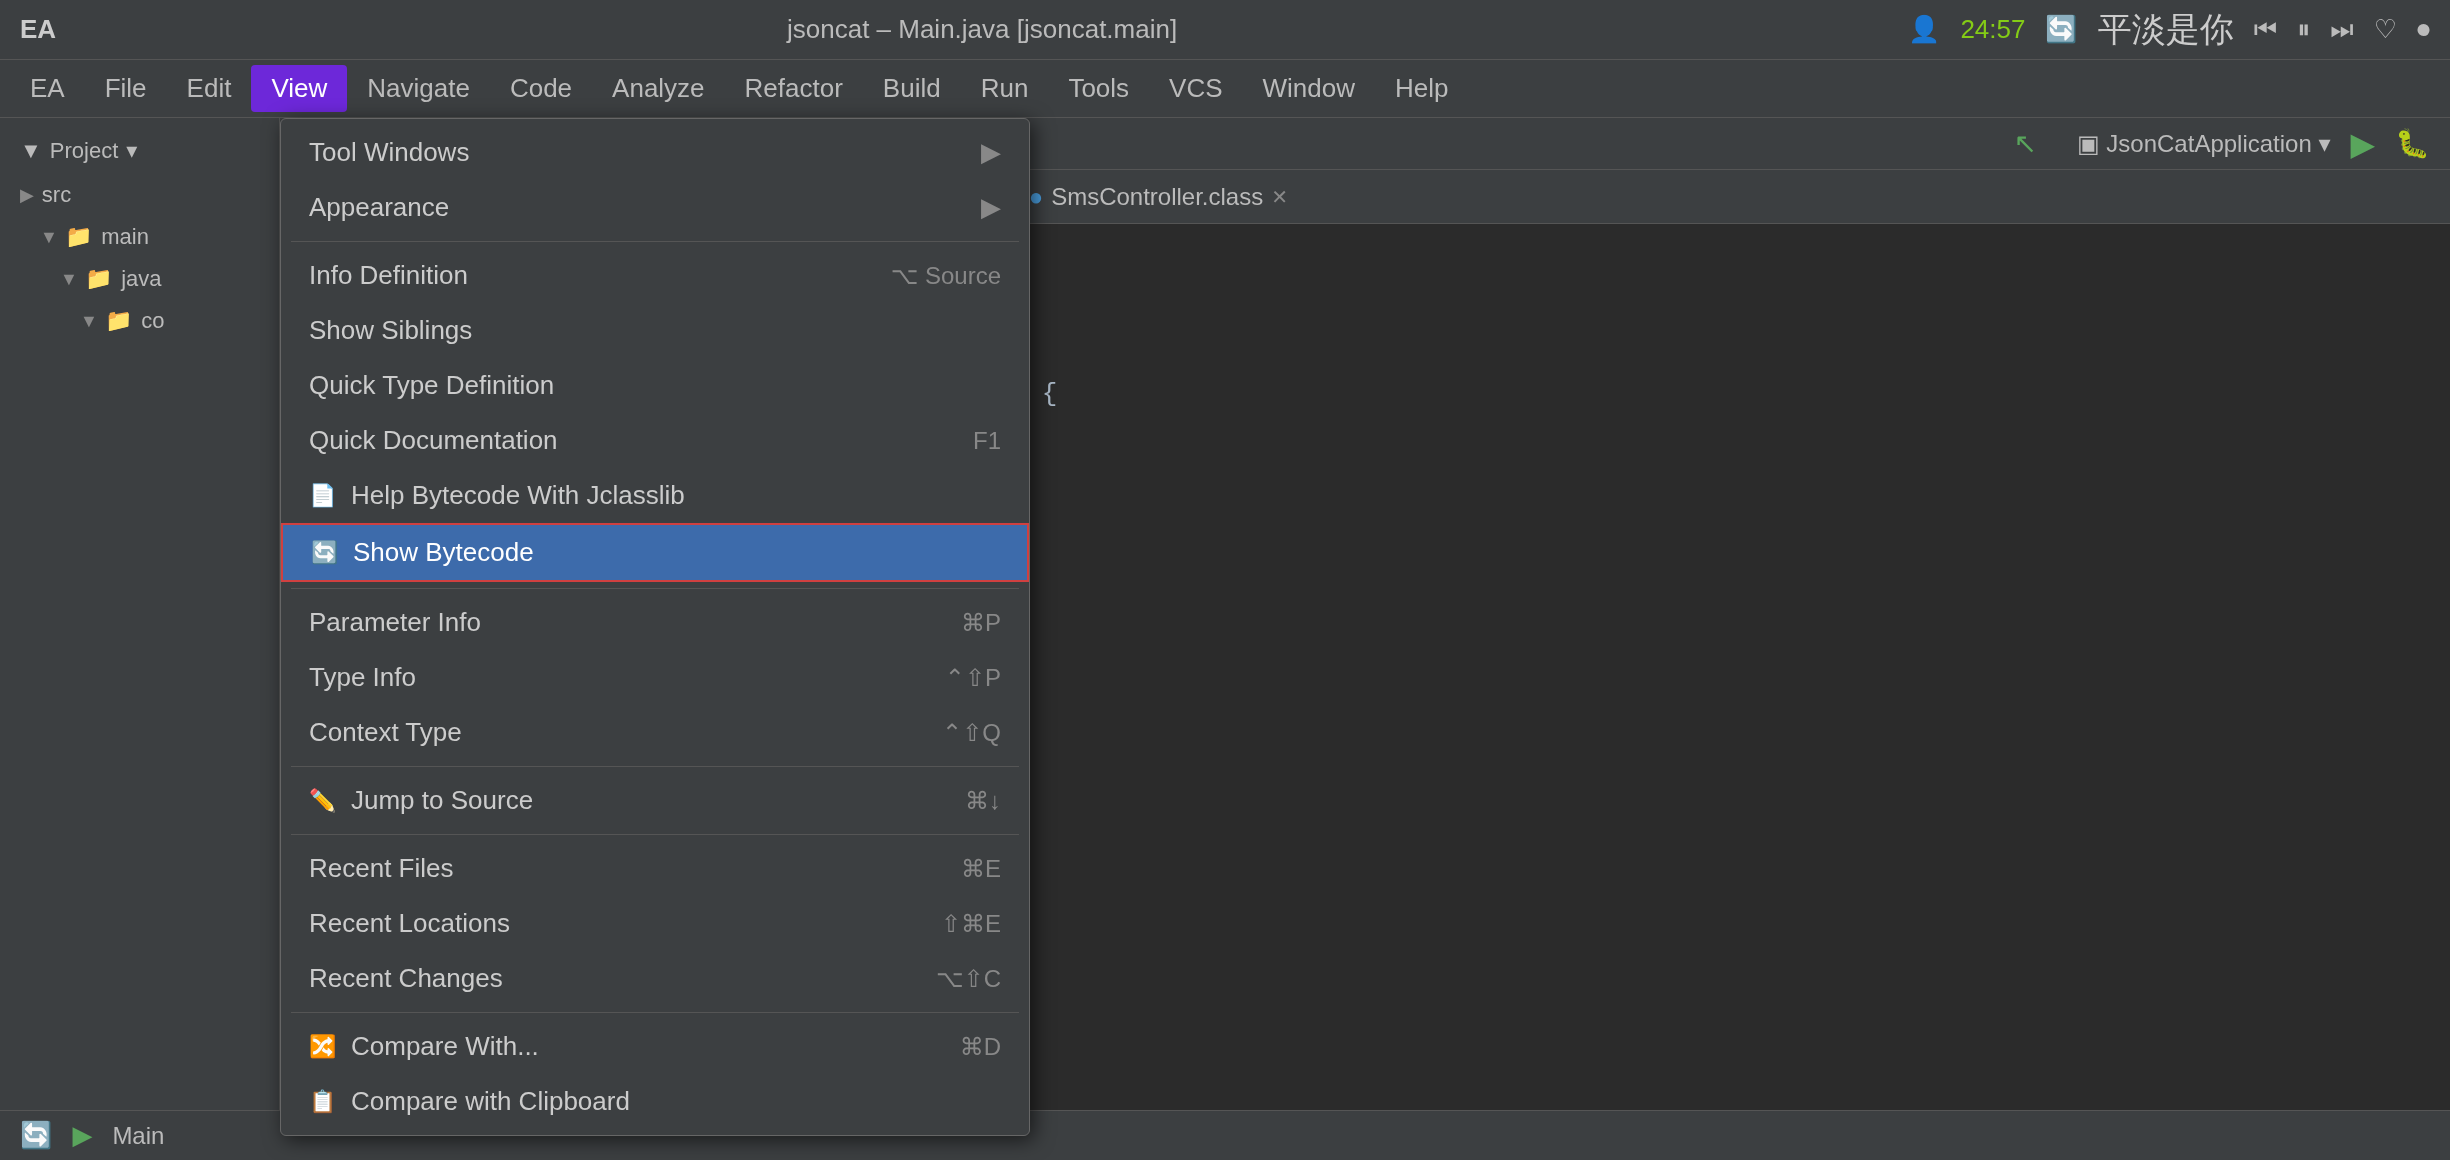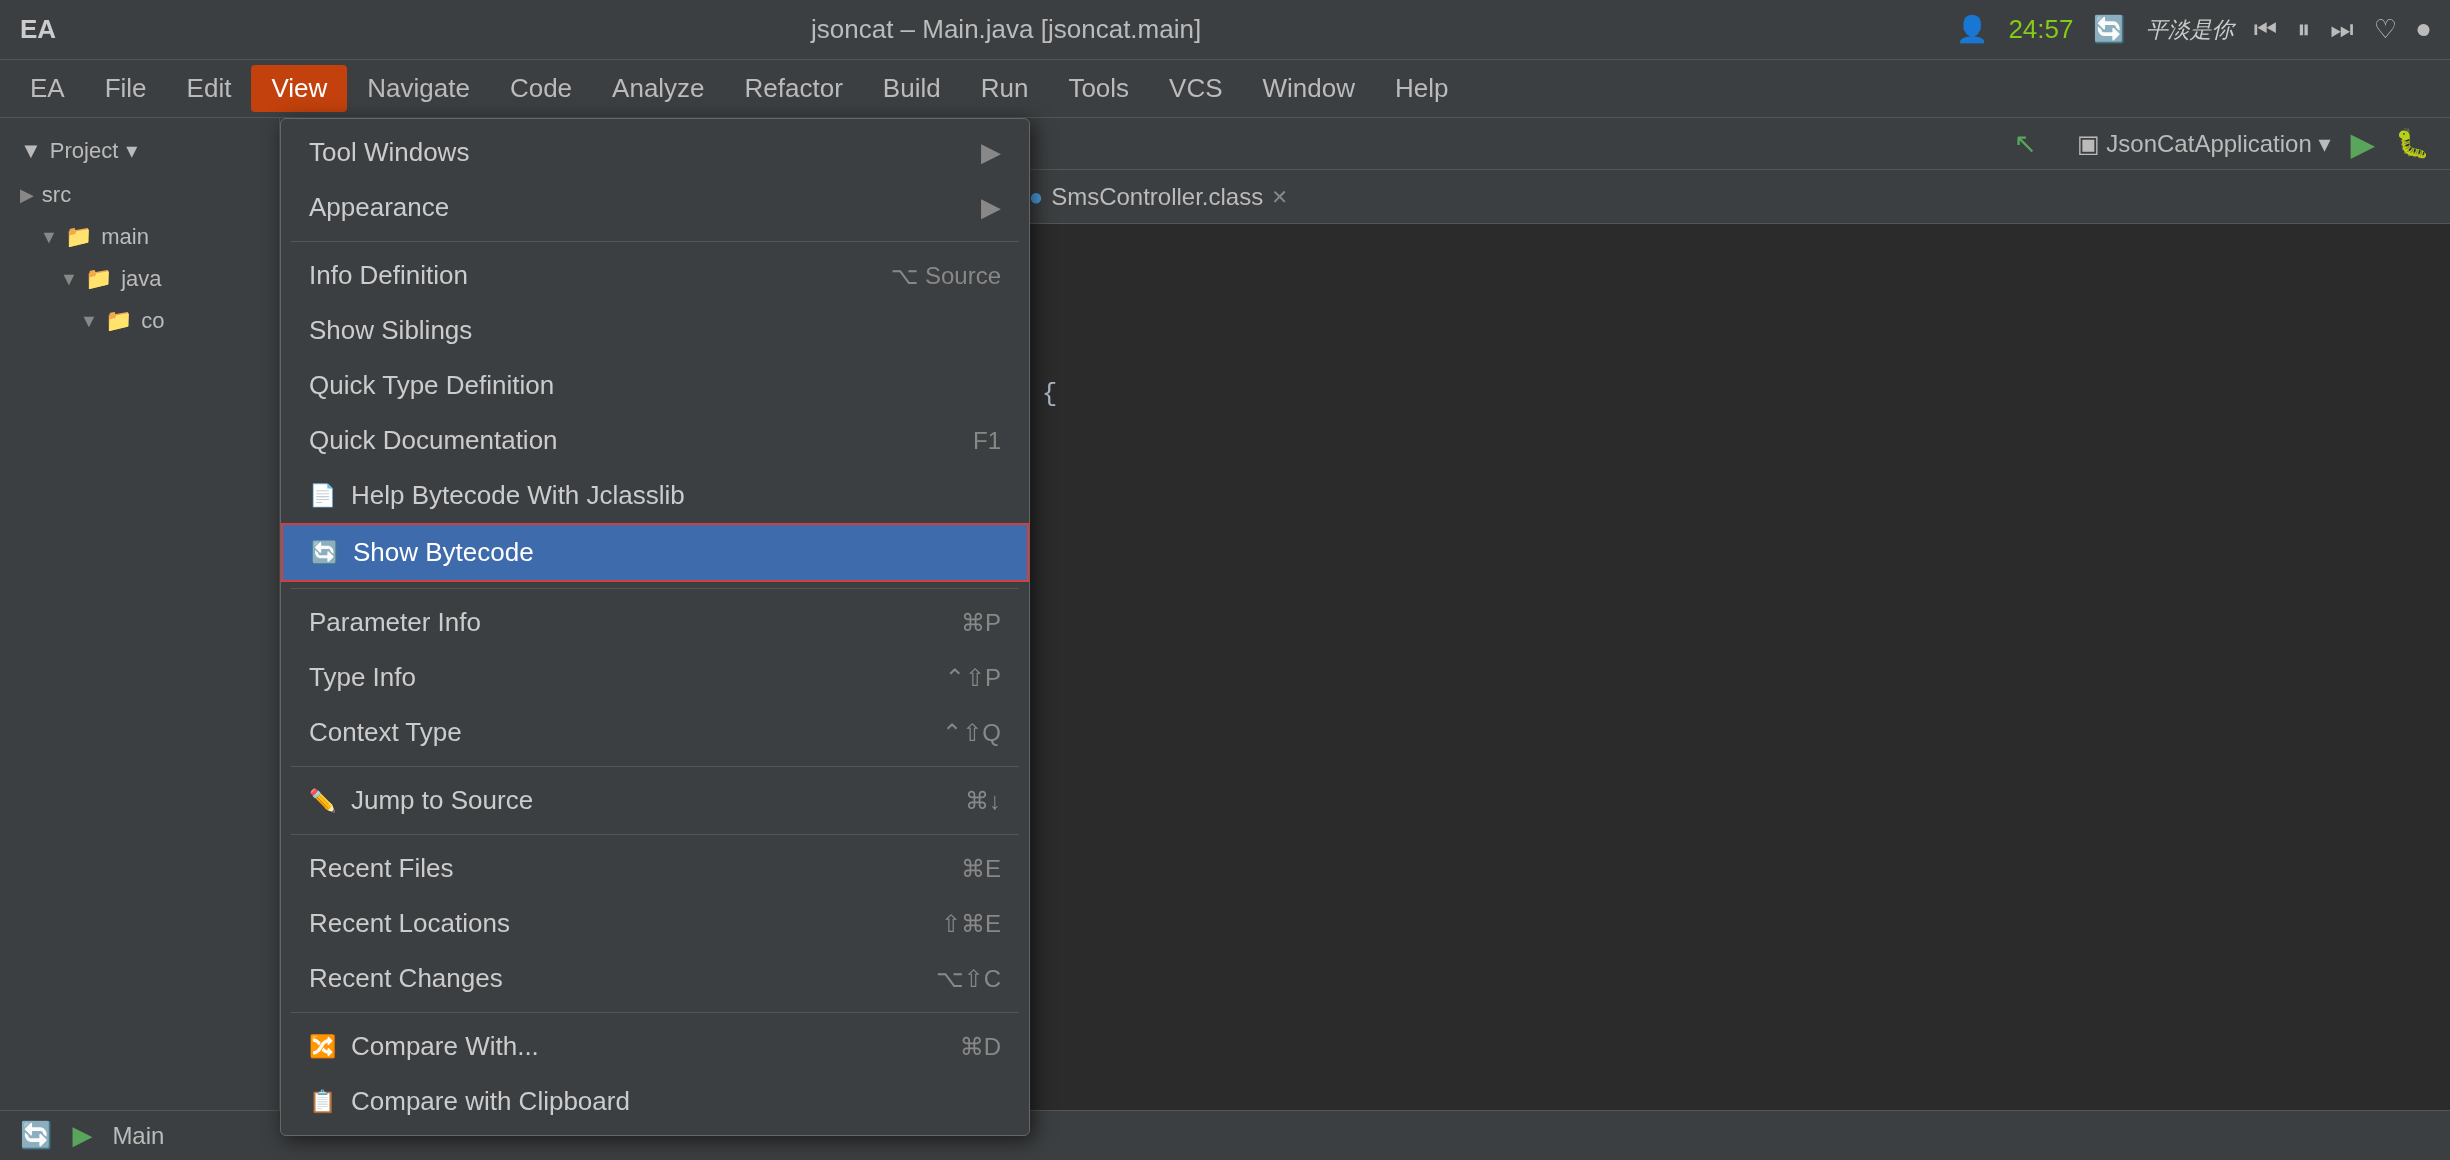--- a/index.html
+++ b/index.html
@@ -44,43 +44,42 @@
       gap: 20px;
       color: #bbbbbb;
       font-size: 26px;
     }
     .titlebar-time {
       color: #84cc16;
       font-size: 26px;
     }
     .titlebar-chinese {
       color: #cccccc;
-      font-size: 22px;
-      font-style: italic;
+      font-size: 34px;
     }
 
     
     .menubar {
       width: 100%;
       height: 58px;
       background: #3c3f41;
       display: flex;
       align-items: center;
       padding: 0 10px;
       border-bottom: 1px solid #555;
     }
     .menu-item {
       padding: 8px 20px;
       color: #bbbbbb;
       font-size: 26px;
       cursor: pointer;
       border-radius: 4px;
     }
     .menu-item.active {
-      background: #c2410c;
+      background: #6d28d9;
       color: #ffffff;
     }
 
     
     .main-layout {
       display: flex;
       width: 100%;
       height: calc(1160px - 118px - 50px);
     }
 

